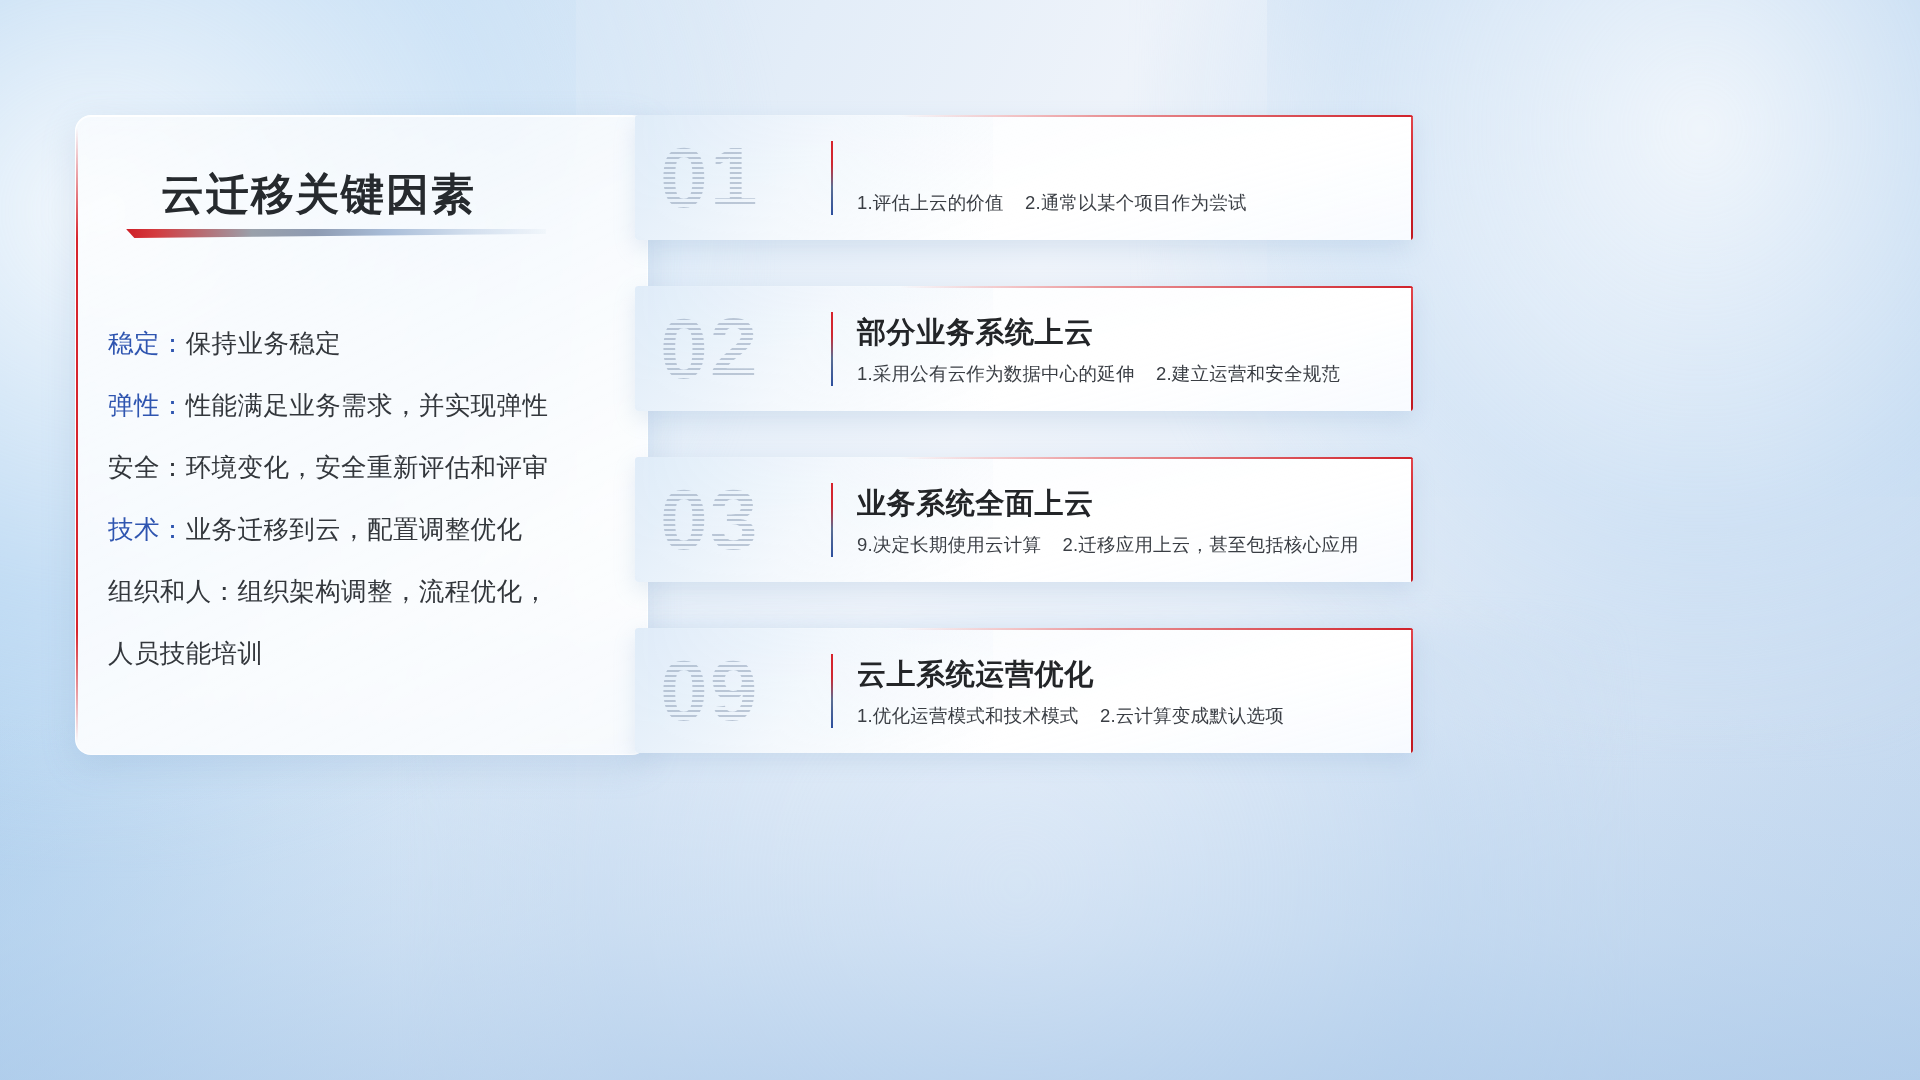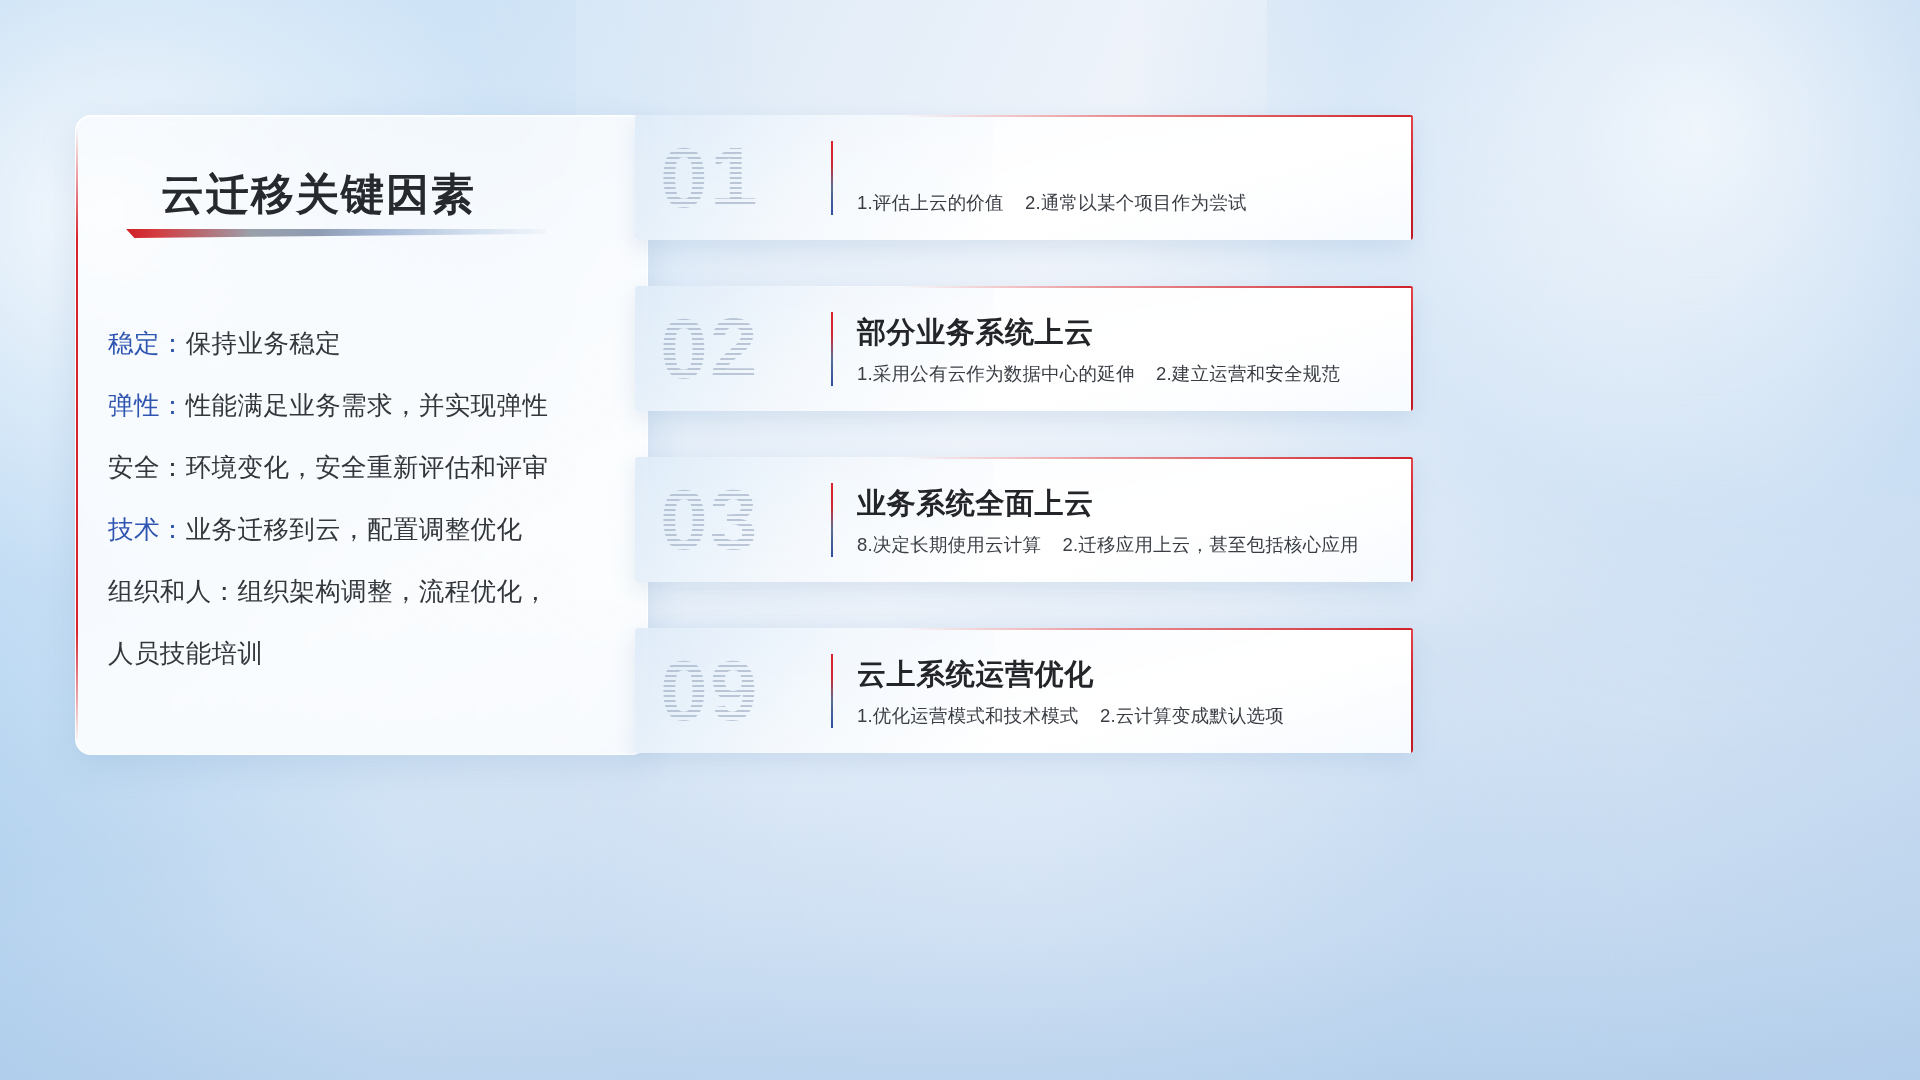--- a/index.html
+++ b/index.html
@@ -193,21 +193,21 @@
     <div class="card-div"></div>
     <div class="card-title">部分业务系统上云</div>
     <div class="card-desc">1.采用公有云作为数据中心的延伸    2.建立运营和安全规范</div>
   </div>
 
   <div class="card" style="top:457px">
     <div class="sheen"></div>
     <div class="card-num">03</div>
     <div class="card-div"></div>
     <div class="card-title">业务系统全面上云</div>
-    <div class="card-desc">8.决定长期使用云计算    2.迁移应用上云，甚至包括核心应用</div>
+    <div class="card-desc">9.决定长期使用云计算    2.迁移应用上云，甚至包括核心应用</div>
   </div>
 
   <div class="card" style="top:628px">
     <div class="sheen"></div>
     <div class="card-num">09</div>
     <div class="card-div"></div>
     <div class="card-title">云上系统运营优化</div>
     <div class="card-desc">1.优化运营模式和技术模式    2.云计算变成默认选项</div>
   </div>
 

